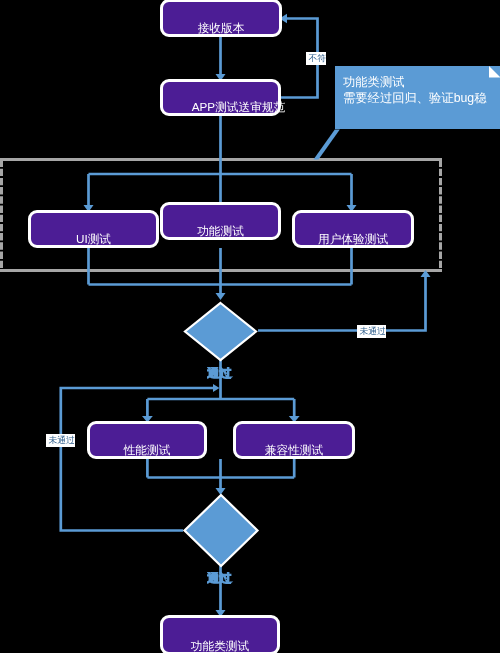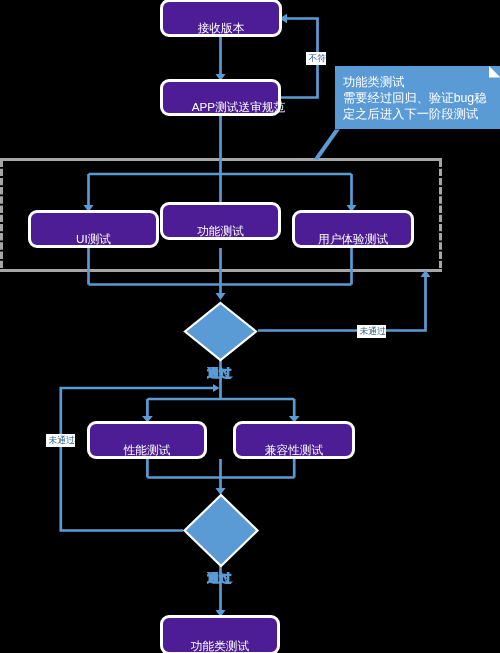--- a/index.html
+++ b/index.html
@@ -87,21 +87,20 @@
     <g>
       <path d="M220.5,303 L256,331.5 L220.5,360 L185,331.5 Z" fill="#5B9BD5" stroke="#FFFFFF" stroke-width="2.2"></path>
       <path d="M221,495 L257.5,530.5 L221,566 L184.5,530.5 Z" fill="#5B9BD5" stroke="#FFFFFF" stroke-width="2.2"></path>
     </g>
   </svg>
 
   <div class="callout" style="left:335px;top:66px;width:166px;height:63px;">
     <div class="ctext" style="padding:9px 0 0 8px;">
       <div class="ln">功能类测试</div>
       <div class="ln">需要经过回归、验证bug稳</div>
-      <div class="ln">定之后进入下一阶段测试</div>
     </div>
   </div>
   <svg class="layer">
     <path d="M334.8,129.5 L339.8,129.5 L318.5,159.5 L313.5,159.5 Z" fill="#5B9BD5"></path>
     <path d="M489,66 L500.5,77.5 L489,77.5 Z" fill="#FFFFFF"></path>
   </svg>
 
   <div class="node" style="left:160px;top:-1px;width:122px;height:38px;">
     <span class="lbl">接收版本</span>
   </div>

